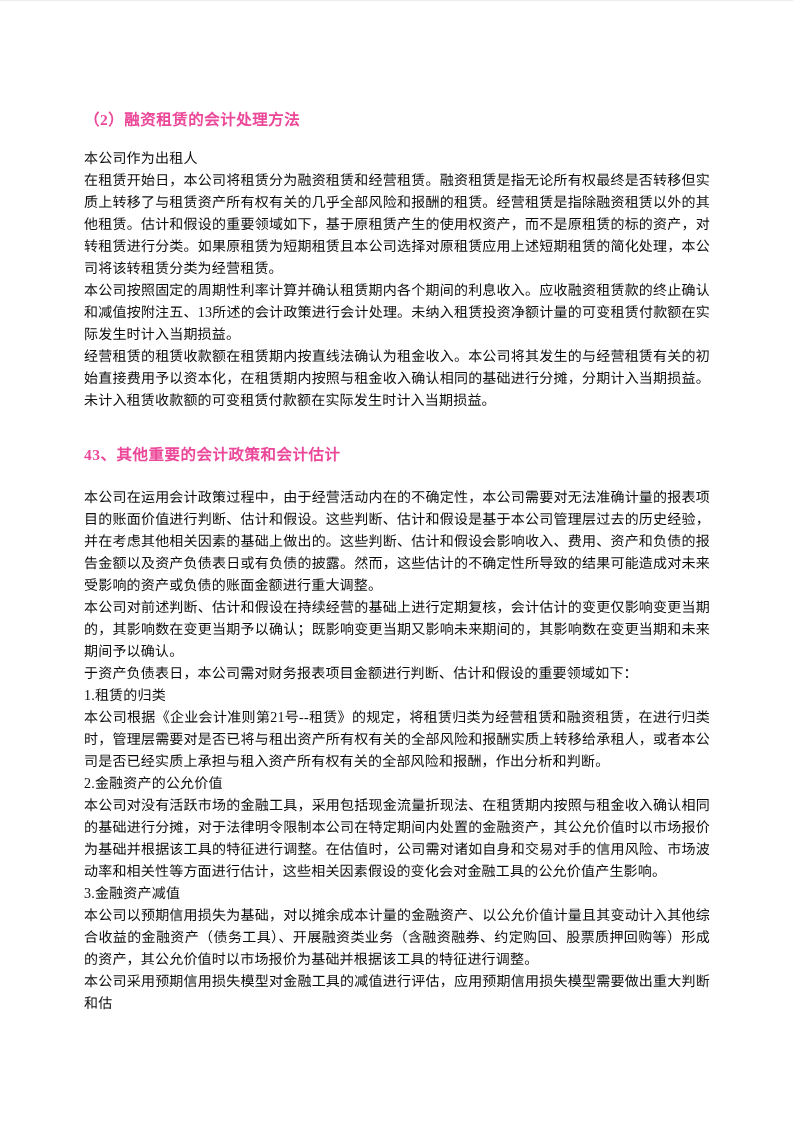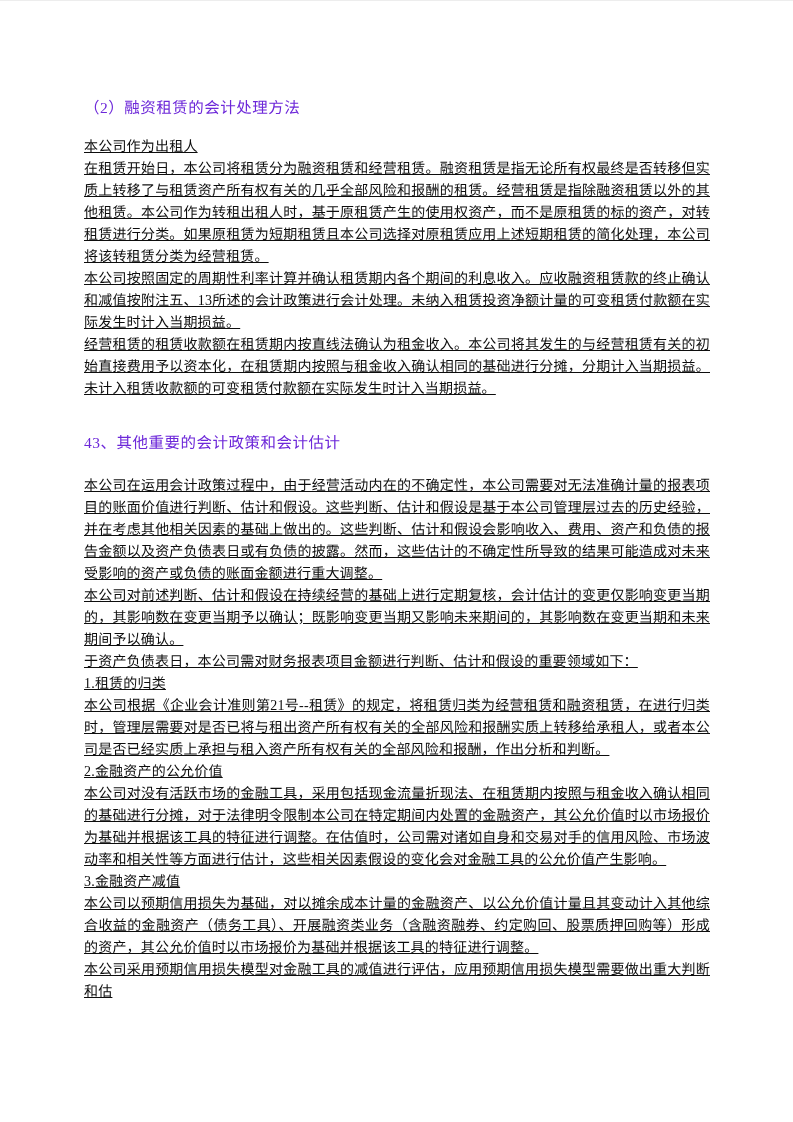--- a/index.html
+++ b/index.html
@@ -17,51 +17,50 @@
     font-family: "Liberation Serif", "DejaVu Serif", serif;
     color: #0d0d0d;
     overflow: hidden;
   }
   .content {
     box-sizing: border-box;
     padding: 96px 83px 0 84px;
   }
   .section-heading {
     font-size: 15.5px;
-    font-weight: normal;
+    font-weight: bold;
     line-height: 22px;
-    margin: 0 0 17px 0;
+    margin: 12px 0 17px 0;
     letter-spacing: 0.5px;
-    color: #6d28d9;
+    color: #ec4899;
   }
   .section-heading.second {
     margin-top: 32px;
     margin-bottom: 21px;
   }
   .para {
     font-size: 14px;
     line-height: 22px;
     margin: 0;
     text-align: justify;
     text-justify: inter-character;
     word-break: break-all;
     letter-spacing: 0.2px;
-    text-decoration: underline;
   }
 </style>
 </head>
 <body>
 
 <div class="page">
   <div class="content">
 
     <h2 class="section-heading">（2）融资租赁的会计处理方法</h2>
 
     <p class="para">本公司作为出租人</p>
-    <p class="para">在租赁开始日，本公司将租赁分为融资租赁和经营租赁。融资租赁是指无论所有权最终是否转移但实质上转移了与租赁资产所有权有关的几乎全部风险和报酬的租赁。经营租赁是指除融资租赁以外的其他租赁。本公司作为转租出租人时，基于原租赁产生的使用权资产，而不是原租赁的标的资产，对转租赁进行分类。如果原租赁为短期租赁且本公司选择对原租赁应用上述短期租赁的简化处理，本公司将该转租赁分类为经营租赁。</p>
+    <p class="para">在租赁开始日，本公司将租赁分为融资租赁和经营租赁。融资租赁是指无论所有权最终是否转移但实质上转移了与租赁资产所有权有关的几乎全部风险和报酬的租赁。经营租赁是指除融资租赁以外的其他租赁。估计和假设的重要领域如下，基于原租赁产生的使用权资产，而不是原租赁的标的资产，对转租赁进行分类。如果原租赁为短期租赁且本公司选择对原租赁应用上述短期租赁的简化处理，本公司将该转租赁分类为经营租赁。</p>
     <p class="para">本公司按照固定的周期性利率计算并确认租赁期内各个期间的利息收入。应收融资租赁款的终止确认和减值按附注五、13所述的会计政策进行会计处理。未纳入租赁投资净额计量的可变租赁付款额在实际发生时计入当期损益。</p>
     <p class="para">经营租赁的租赁收款额在租赁期内按直线法确认为租金收入。本公司将其发生的与经营租赁有关的初始直接费用予以资本化，在租赁期内按照与租金收入确认相同的基础进行分摊，分期计入当期损益。未计入租赁收款额的可变租赁付款额在实际发生时计入当期损益。</p>
 
     <h2 class="section-heading second">43、其他重要的会计政策和会计估计</h2>
 
     <p class="para">本公司在运用会计政策过程中，由于经营活动内在的不确定性，本公司需要对无法准确计量的报表项目的账面价值进行判断、估计和假设。这些判断、估计和假设是基于本公司管理层过去的历史经验，并在考虑其他相关因素的基础上做出的。这些判断、估计和假设会影响收入、费用、资产和负债的报告金额以及资产负债表日或有负债的披露。然而，这些估计的不确定性所导致的结果可能造成对未来受影响的资产或负债的账面金额进行重大调整。</p>
     <p class="para">本公司对前述判断、估计和假设在持续经营的基础上进行定期复核，会计估计的变更仅影响变更当期的，其影响数在变更当期予以确认；既影响变更当期又影响未来期间的，其影响数在变更当期和未来期间予以确认。</p>
     <p class="para">于资产负债表日，本公司需对财务报表项目金额进行判断、估计和假设的重要领域如下：</p>
     <p class="para">1.租赁的归类</p>
     <p class="para">本公司根据《企业会计准则第21号--租赁》的规定，将租赁归类为经营租赁和融资租赁，在进行归类时，管理层需要对是否已将与租出资产所有权有关的全部风险和报酬实质上转移给承租人，或者本公司是否已经实质上承担与租入资产所有权有关的全部风险和报酬，作出分析和判断。</p>

